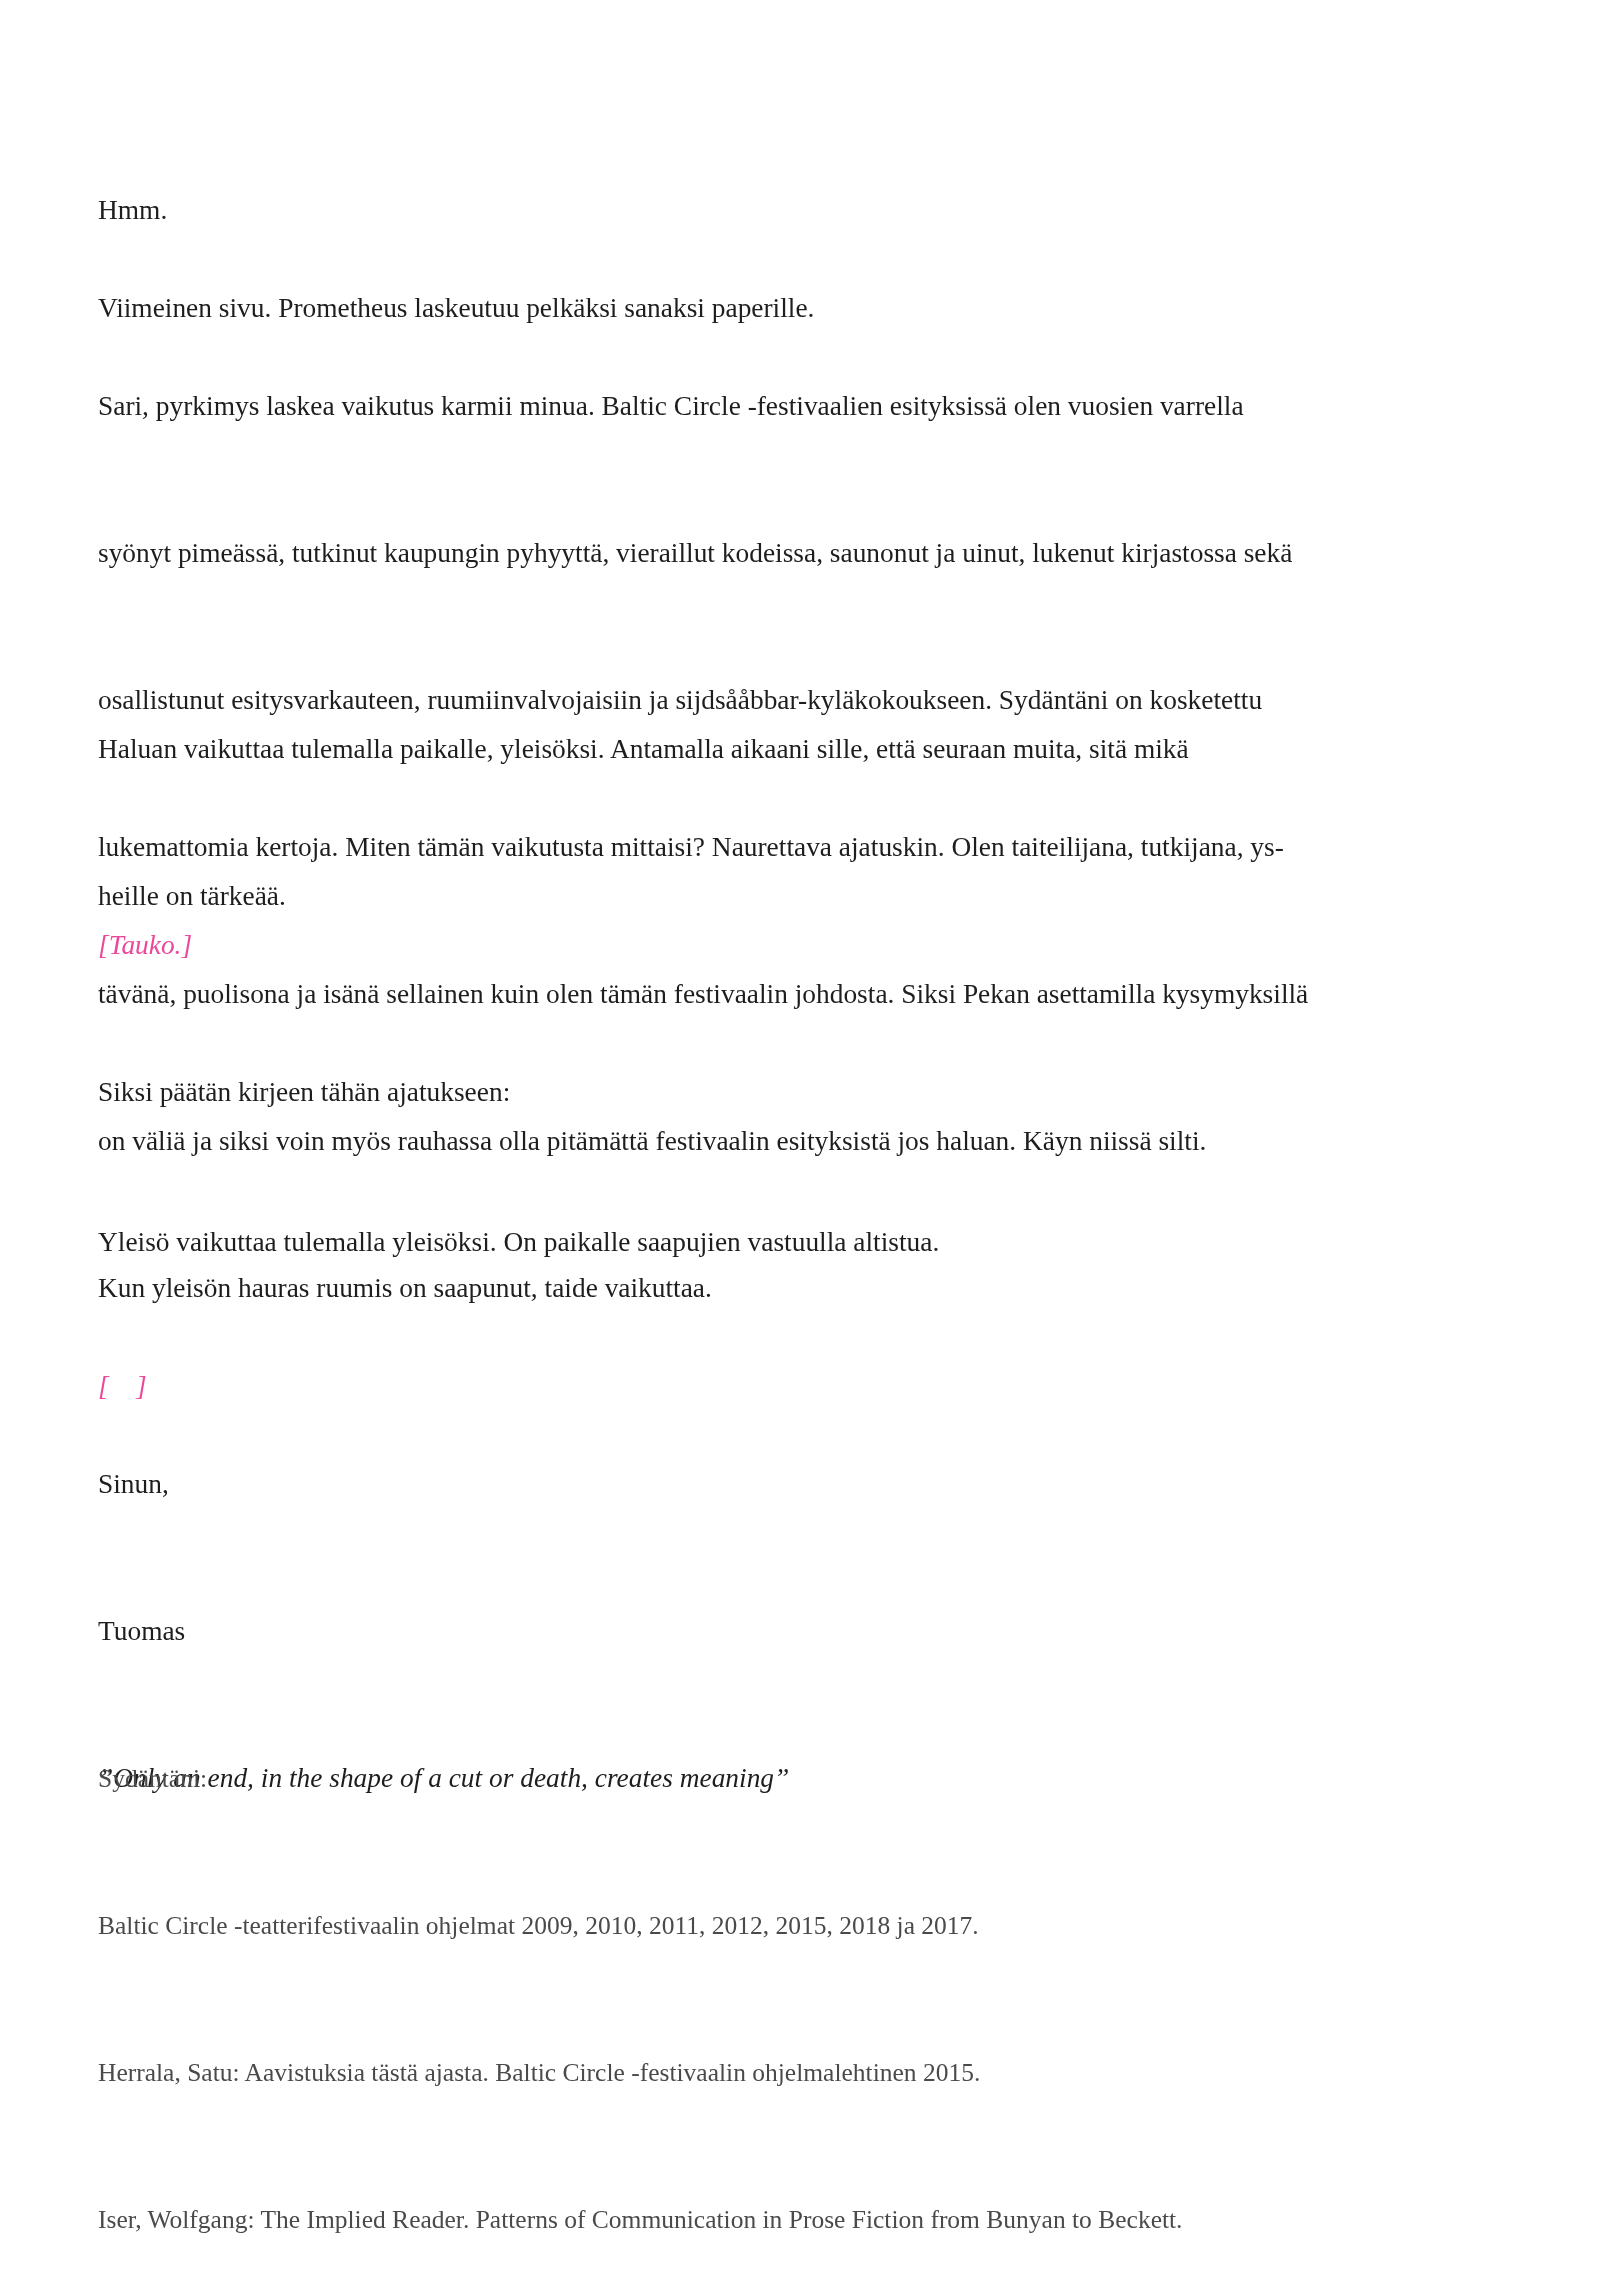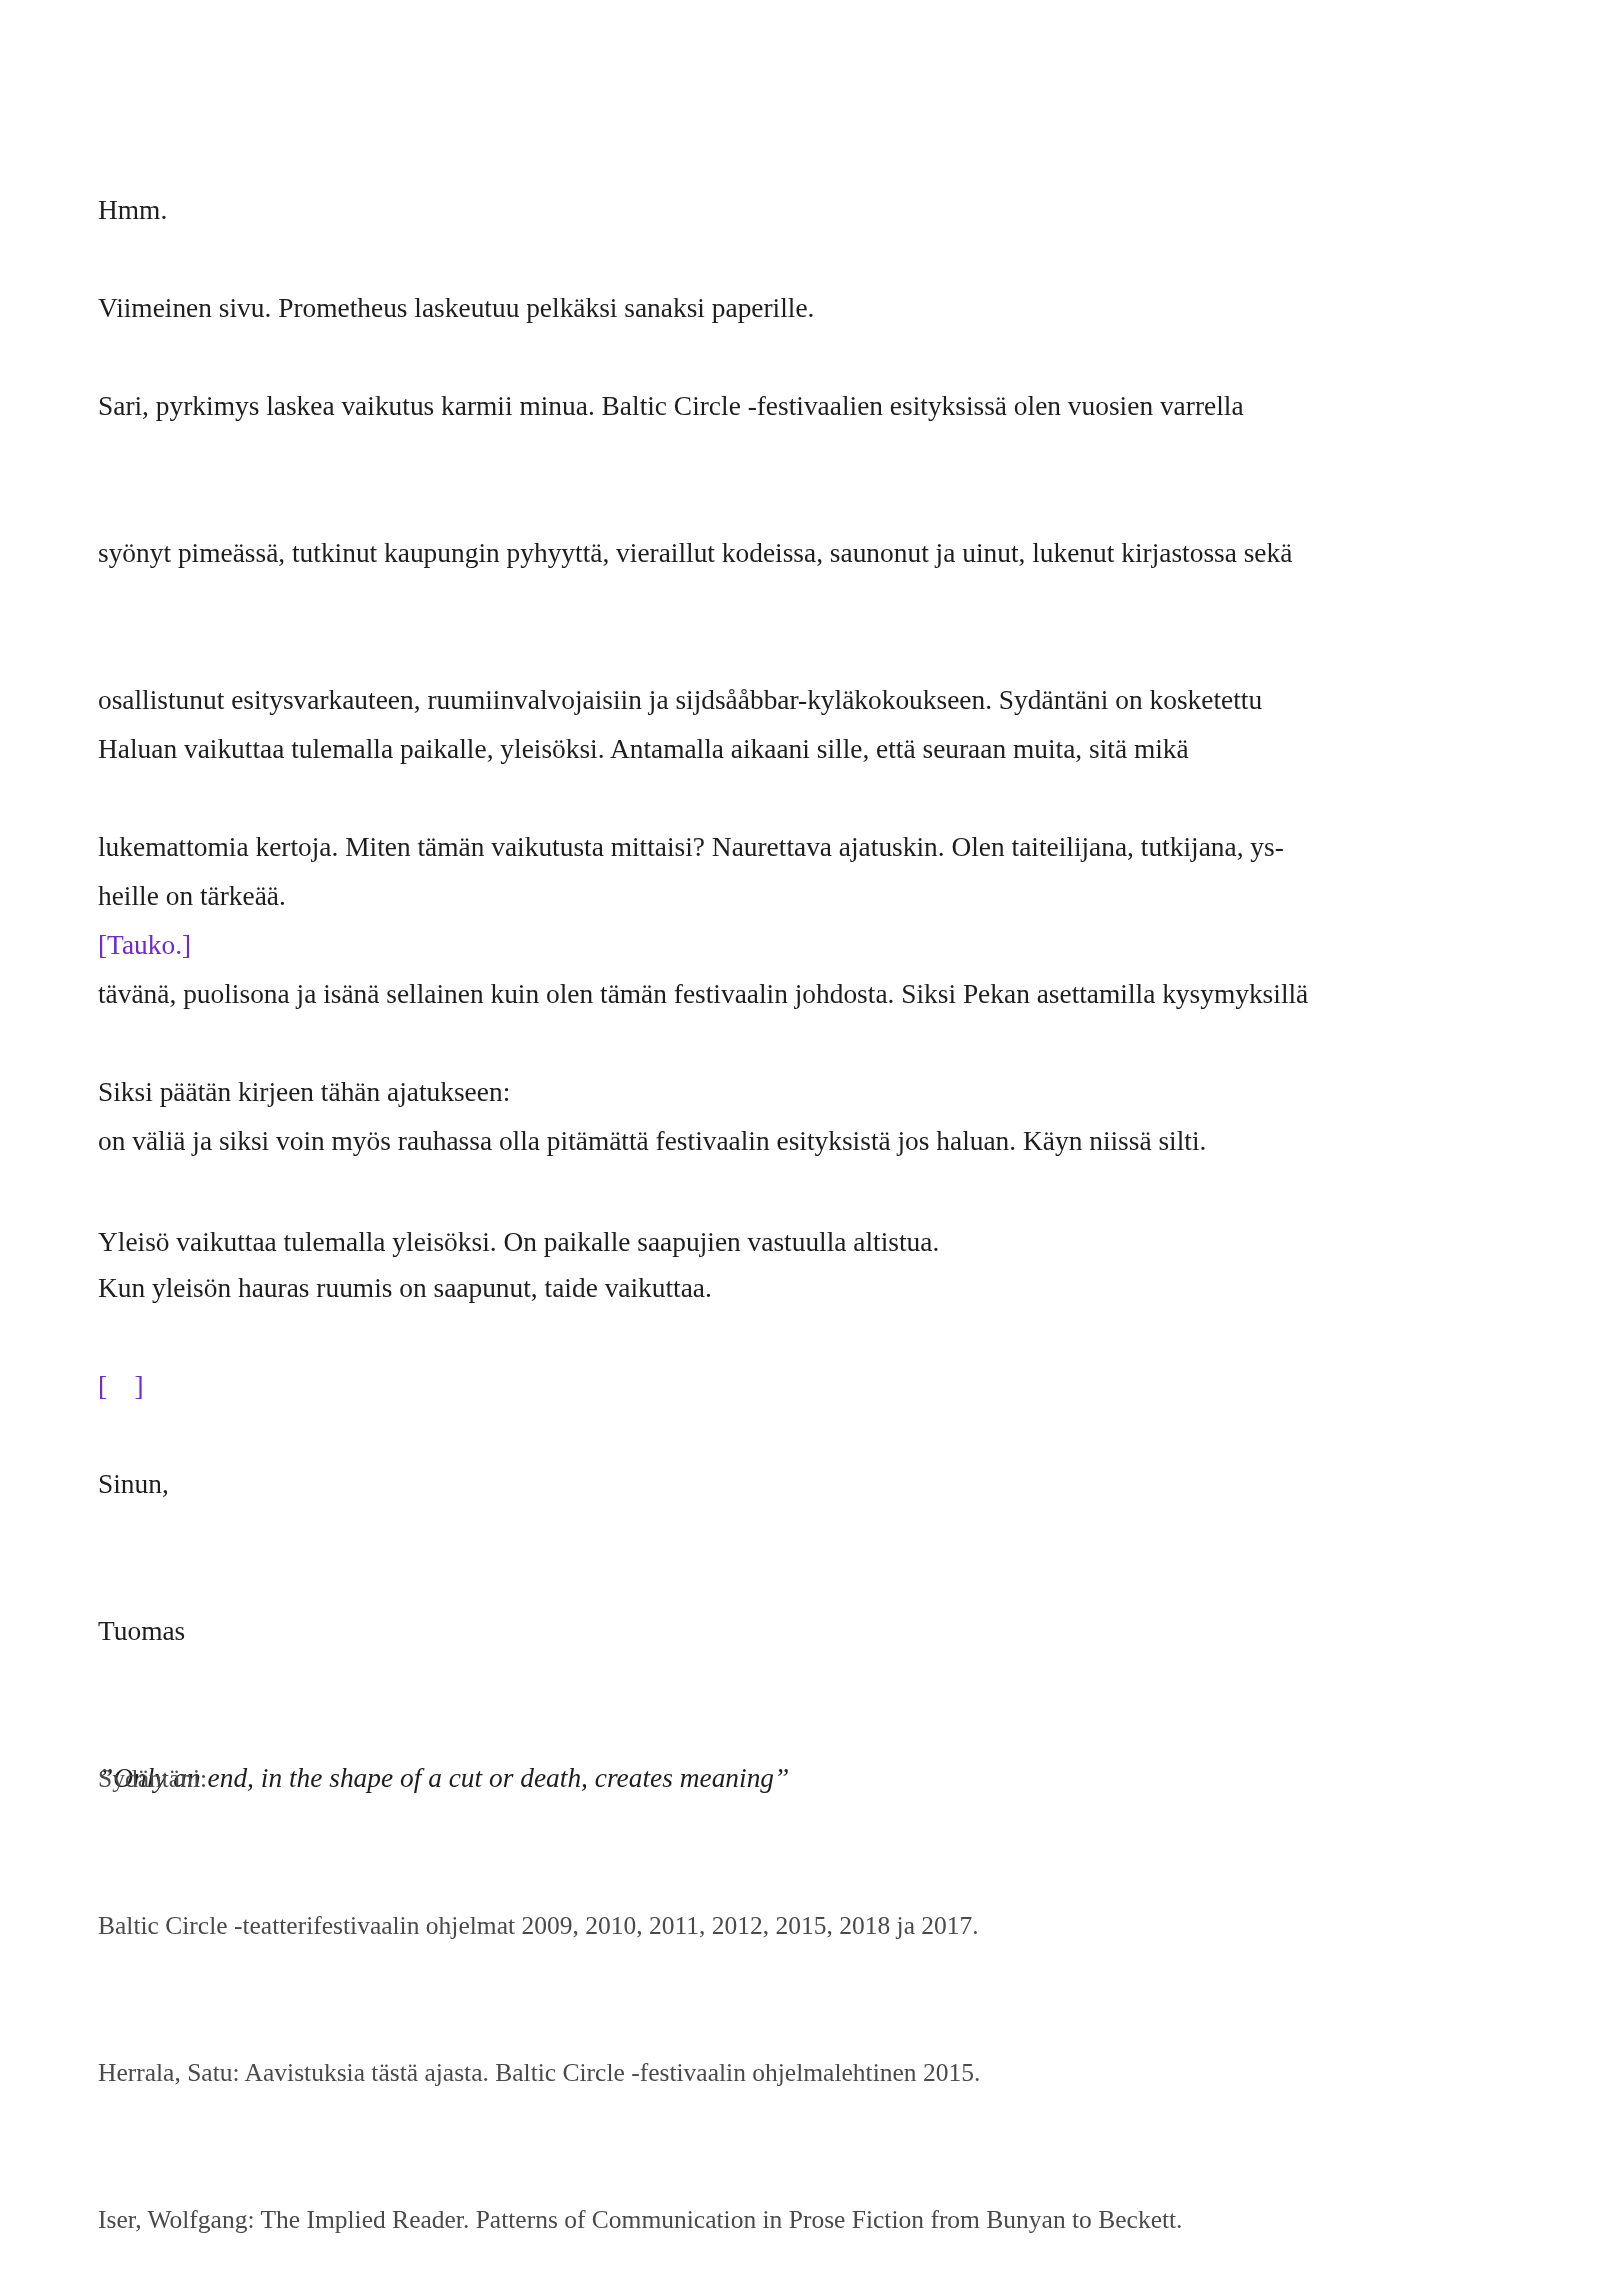--- a/index.html
+++ b/index.html
@@ -18,21 +18,21 @@
   }
   .block {
     position: absolute;
     left: 98px;
     width: 1441px;
     font-size: 27.4px;
     line-height: 49px;
     white-space: pre-wrap;
   }
   .line { display: block; white-space: pre; }
-  .red { color: #6d28d9; }
+  .red { color: #ec4899; font-style: italic; }
   .italic { font-style: italic; }
   .refs {
     color: #4a4a4a;
     font-size: 25.5px;
   }
   .refs .line { margin: 0; }
 </style>
 </head>
 <body>
 

